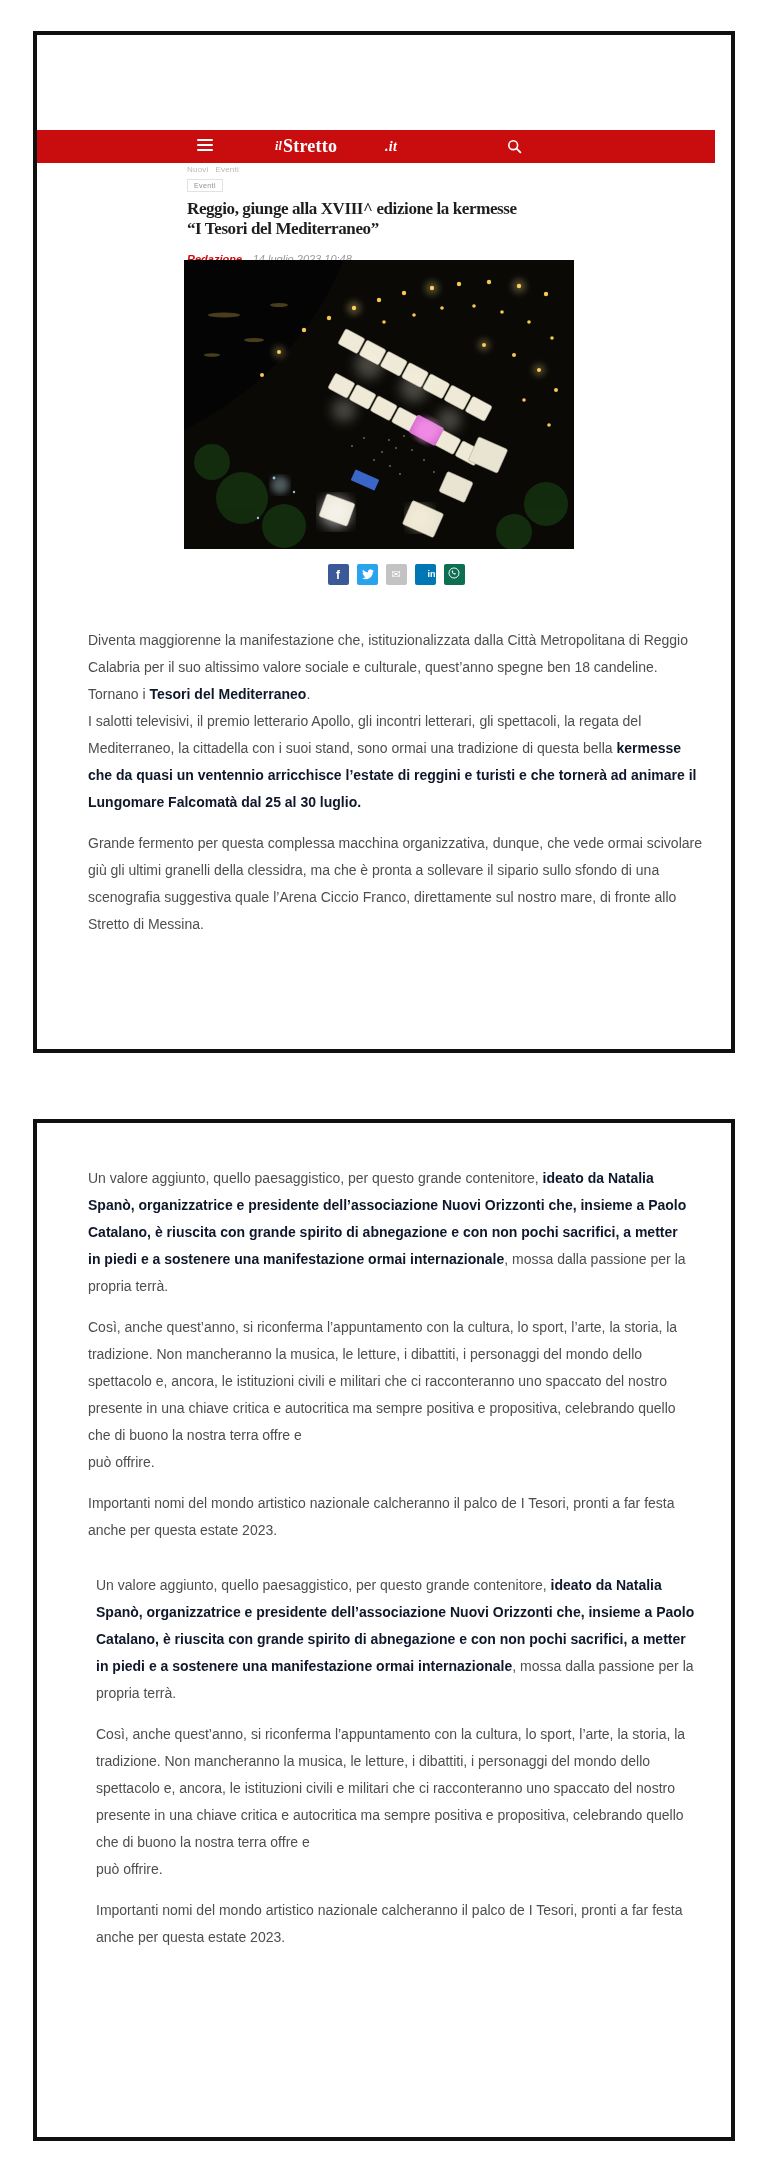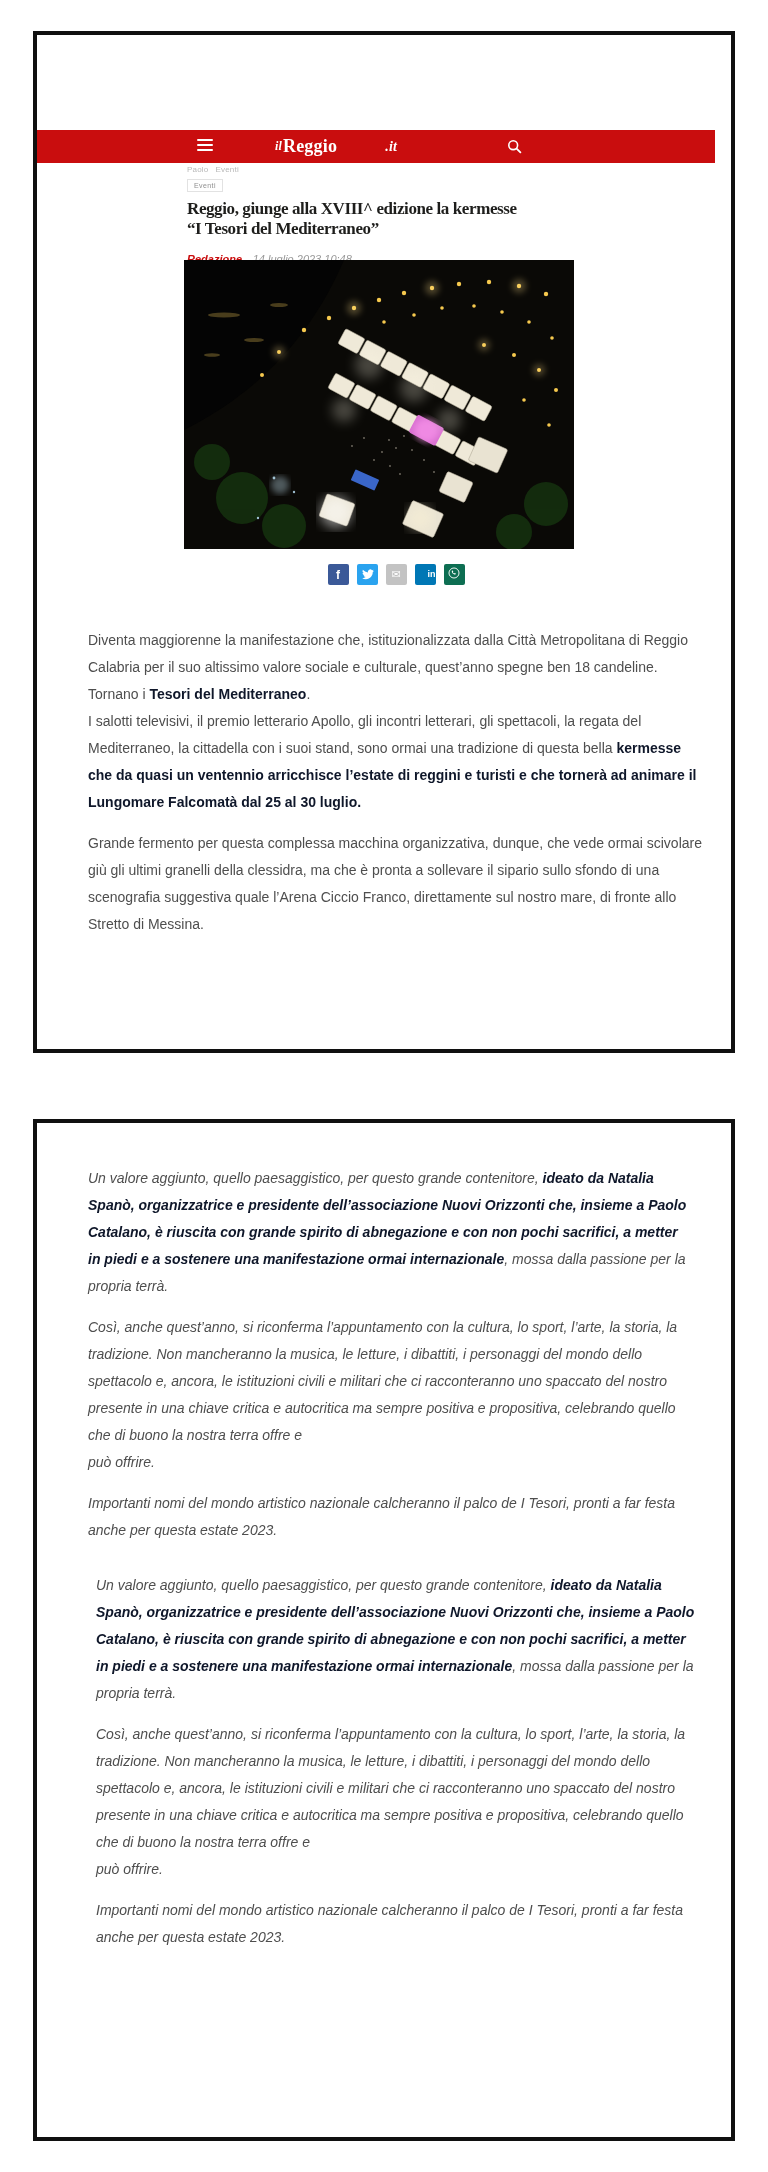--- a/index.html
+++ b/index.html
@@ -37,50 +37,50 @@
   .share-btn .env{font-size:11px;line-height:1;}
 
   
   .body-text{position:absolute;left:51px;width:616px;color:#4e4e4e;font-size:14px;line-height:27px;}
   #frame1 .body-text{top:592px;}
   .body-text p{margin:0 0 14px 0;}
   .bold-run{font-weight:bold;color:#0f172a;}
 
   
   .page2-inner{padding:42px 27px 0 51px;color:#4e4e4e;font-size:14px;line-height:27px;}
-  .page2-inner p{margin:0 16px 14px 0;font-style:italic;}
+  .page2-inner p{margin:0 16px 14px 0;}
   .block-b{transform:translateX(8px);margin-top:28px;display:block;}
 </style>
 </head>
 <body>
 
 <div class="frame" id="frame1">
 
   <div class="topbar" style="background:#c90d0e;">
     <div class="hamburger">
       <i></i>
         <i></i>
         <i></i>
     </div>
     <div class="logo" style="transform:translateX(-20px);">
       <span class="lp">il</span>
-        <span>Reggio</span>
+        <span>Stretto</span>
         <span class="ls">.it</span>
     </div>
     <div class="searchbtn">
       <svg width="15" height="15" viewBox="0 0 15 15">
           <circle cx="6.2" cy="6.2" r="4.4" fill="none" stroke="#fff" stroke-width="1.6"></circle>
           <line x1="9.6" y1="9.6" x2="13.4" y2="13.4" stroke="#fff" stroke-width="1.8" stroke-linecap="round"></line>
         </svg>
     </div>
   </div>
 
   <div class="article-head">
     <div class="breadcrumb">
-      <span>Paolo</span><span>Eventi</span>
+      <span>Nuovi</span><span>Eventi</span>
     </div>
     <div class="badge">Eventi</div>
     <h1 class="title">Reggio, giunge alla XVIII^ edizione la kermesse
 “I Tesori del Mediterraneo”</h1>
     <div class="byline">
       <span class="author">Redazione</span><span>- 14 luglio 2023 10:48</span>
     </div>
   </div>
 
   <div class="photo-wrap">

